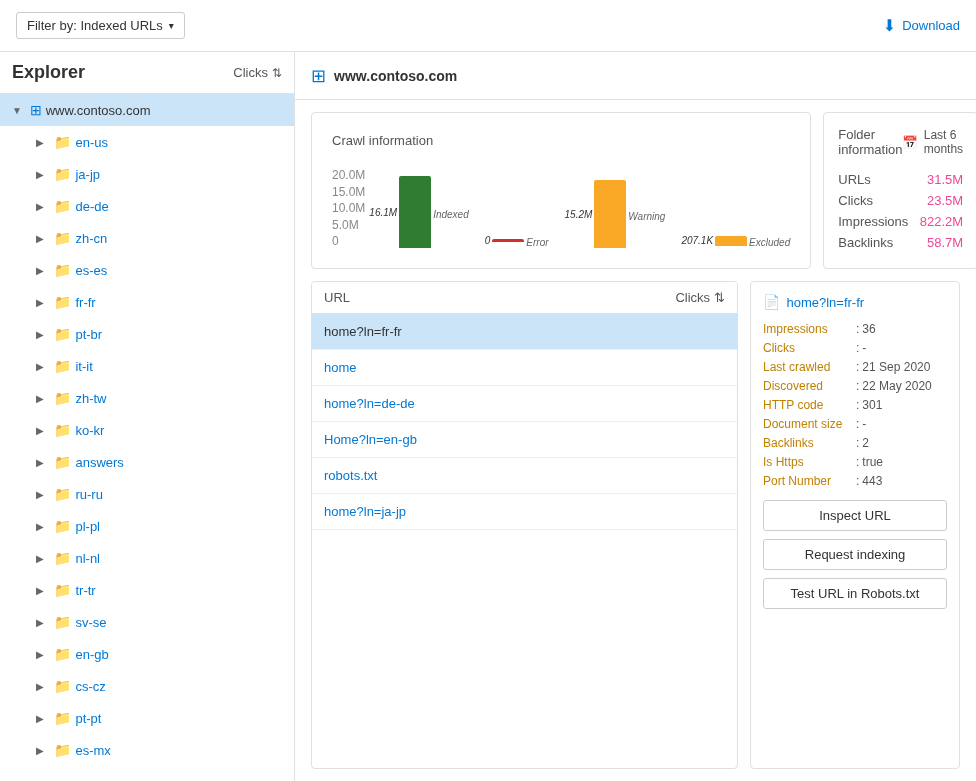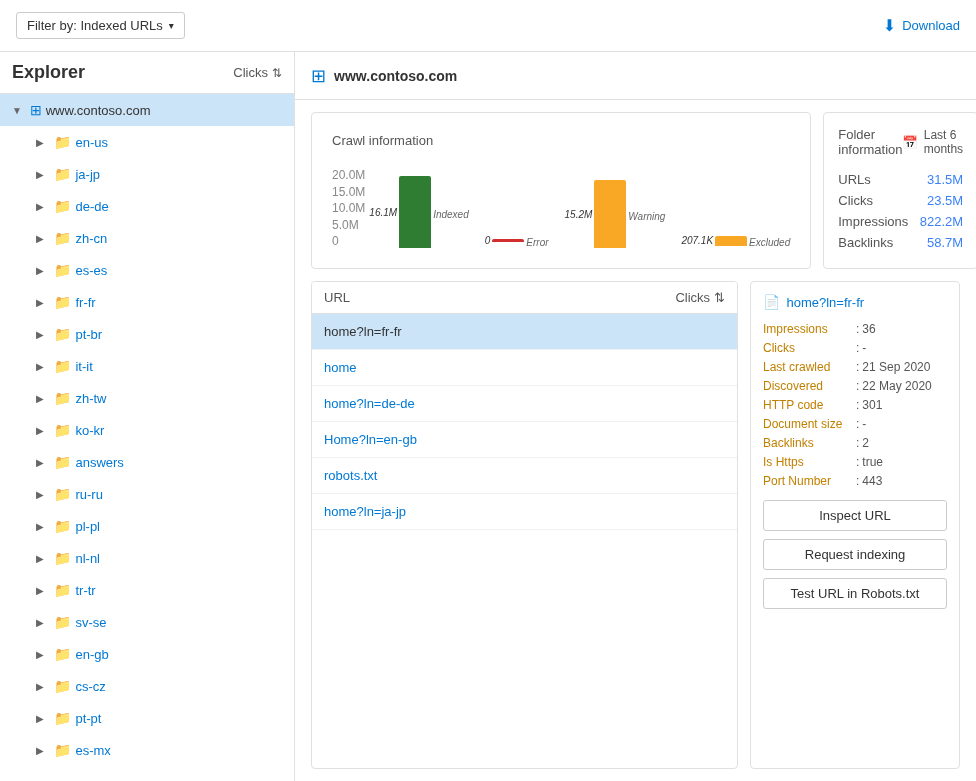--- a/index.html
+++ b/index.html
@@ -93,21 +93,21 @@
       width: 290px; border: 1px solid #e0e0e0; border-radius: 4px; padding: 14px;
     }
     .folder-card-header {
       display: flex; align-items: center; justify-content: space-between; margin-bottom: 12px;
     }
     .folder-card-title { font-size: 13px; font-weight: 500; color: #555; }
     .date-range { display: flex; align-items: center; gap: 5px; font-size: 12px; color: #555; }
     .calendar-icon { font-size: 13px; color: #888; }
     .folder-stats table { width: 100%; border-collapse: collapse; }
     .folder-stats td { padding: 3px 0; font-size: 13px; }
-    .folder-stats td:last-child { text-align: right; font-weight: 500; color: #3b82f6; }
+    .folder-stats td:last-child { text-align: right; font-weight: 500; color: #ec4899; }
     .folder-stats td:first-child { color: #555; }
 
     
     .url-section {
       display: flex; flex: 1; gap: 0; padding: 0 16px 12px; gap: 12px; overflow: hidden;
     }
     .url-table-wrapper {
       flex: 1; border: 1px solid #e0e0e0; border-radius: 4px; overflow: hidden; display: flex; flex-direction: column;
     }
     .url-table-header {

